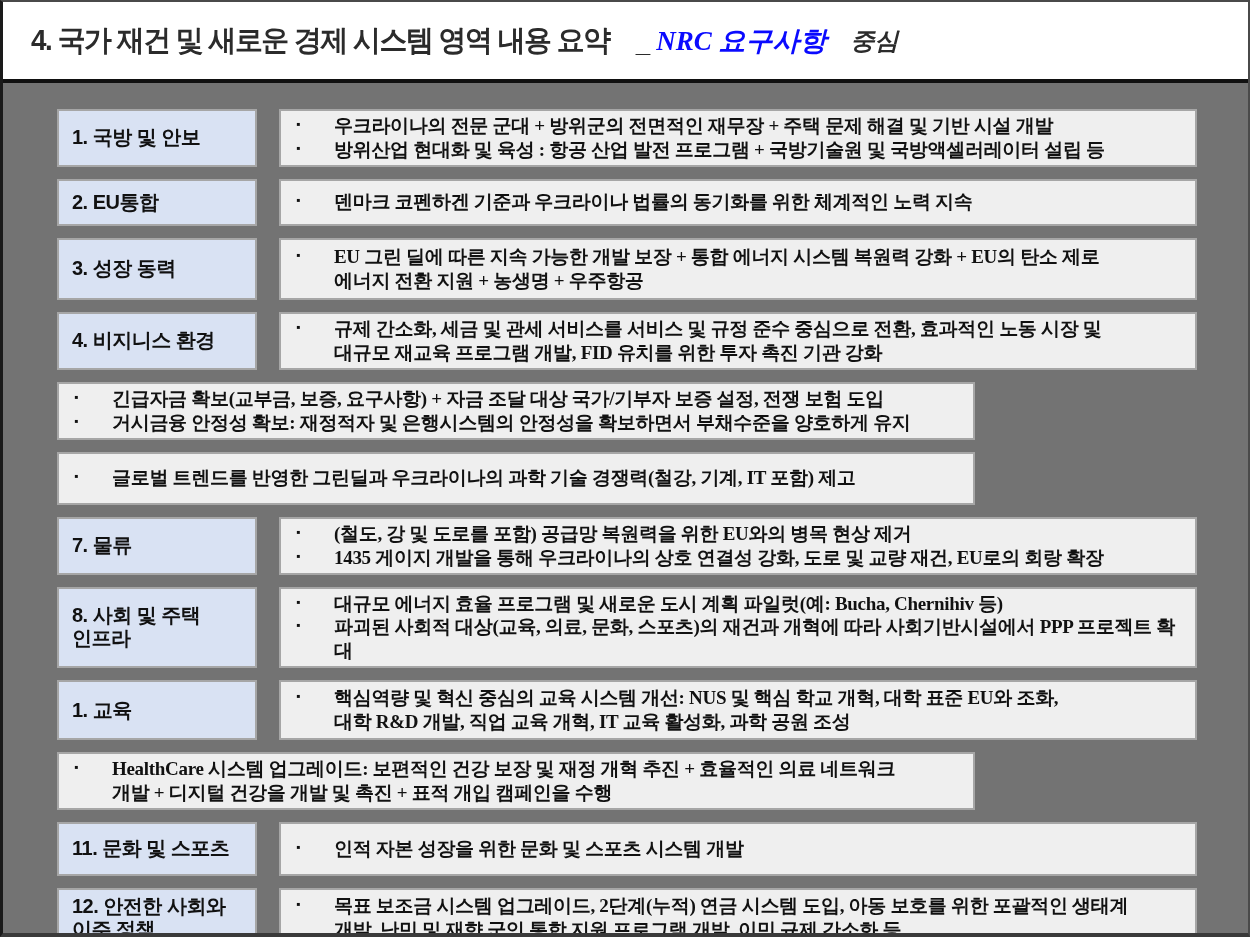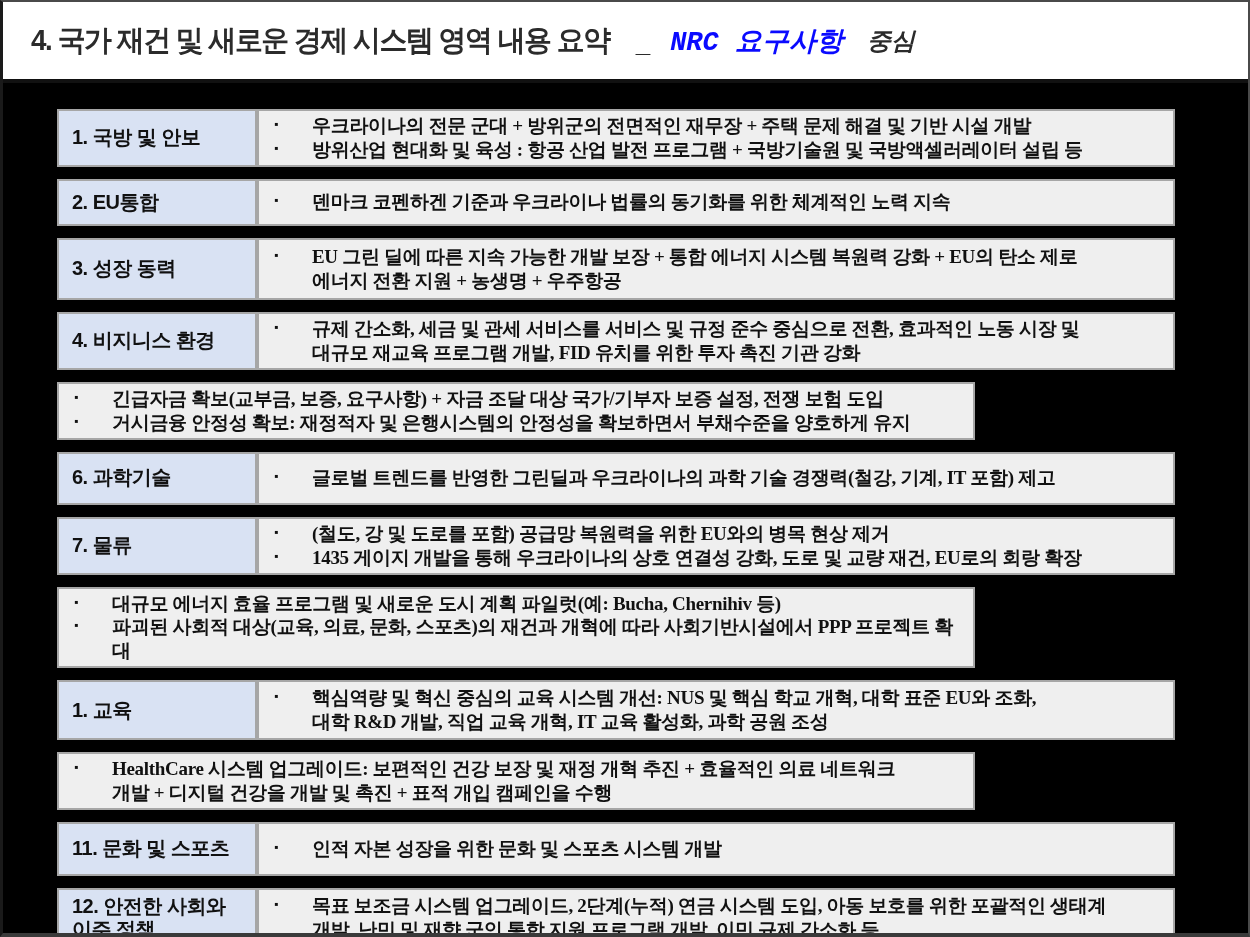--- a/index.html
+++ b/index.html
@@ -1,49 +1,49 @@
 <!DOCTYPE html>
 <html lang="ko"><head>
 <meta charset="utf-8">
 <title>Slide</title>
 <style>
   html,body{margin:0;padding:0;background:#fff;}
   .page{
-    width:1250px;height:937px;background:#000000;position:relative;
+    width:1250px;height:937px;background:#737373;position:relative;
     box-sizing:border-box;overflow:hidden;
     border-top:2px solid #4a4a4a;
     border-left:3px solid #1a1a1a;
     border-right:2px solid #4a4a4a;
     border-bottom:4px solid #3a3a3a;
     font-family:"Liberation Sans","DejaVu Sans",sans-serif;
   }
   .title-bar{
     height:81px;display:flex;align-items:center;
     padding-left:28px;border-bottom:4px solid #111;box-sizing:border-box;
     background:#fff;
   }
   .title-main{
     font-weight:800;font-size:29px;color:#2b2b2b;letter-spacing:-1.5px;
     transform:scaleX(0.96);transform-origin:left center;white-space:nowrap;
   }
   .title-sep{
     font-weight:800;font-size:26px;color:#2b2b2b;margin:6px 4px 0 2px;
   }
   .title-nrc{
-    font-family:Liberation Mono, monospace;
+    font-family:Liberation Serif, serif;
     font-style:italic;font-weight:700;font-size:27px;color:var(--highlight-blue,#0a0aff);
-    margin-left:16px;white-space:nowrap;
+    margin-left:2px;white-space:nowrap;
   }
   .title-suffix{
     font-family:"Liberation Serif","DejaVu Serif",serif;
     font-style:italic;font-weight:700;font-size:24px;color:#2b2b2b;
     margin-left:24px;white-space:nowrap;
   }
   .rows{padding:26px 0 0 54px;}
-  .row{display:flex;margin-bottom:12px;min-height:53px;align-items:stretch;}
+  .row{display:flex;gap:22px;margin-bottom:12px;min-height:53px;align-items:stretch;}
   .row:nth-child(1){min-height:57px}
   .row:nth-child(2){min-height:47px}
   .row:nth-child(3){min-height:62px}
   .row:nth-child(4){min-height:53px}
   .row:nth-child(5){min-height:54px}
   .row:nth-child(6){min-height:53px}
   .row:nth-child(7){min-height:57px}
   .row:nth-child(8){min-height:54px}
   .row:nth-child(9){min-height:60px}
   .row:nth-child(10){min-height:54px}
@@ -135,21 +135,20 @@
             <span class="marker">▪</span>
             <span class="text">긴급자금 확보(교부금, 보증, 요구사항) + 자금 조달 대상 국가/기부자 보증 설정, 전쟁 보험 도입</span>
           </div>
           <div class="bullet">
             <span class="marker">▪</span>
             <span class="text">거시금융 안정성 확보: 재정적자 및 은행시스템의 안정성을 확보하면서 부채수준을 양호하게 유지</span>
           </div>
         </div>
       </div>
       <div class="row">
-        <div class="label-box">6. 과학기술</div>
         <div class="content-box">
           <div class="bullet">
             <span class="marker">▪</span>
             <span class="text">글로벌 트렌드를 반영한 그린딜과 우크라이나의 과학 기술 경쟁력(철강, 기계, IT 포함) 제고</span>
           </div>
         </div>
       </div>
       <div class="row">
         <div class="label-box">7. 물류</div>
         <div class="content-box">
@@ -157,20 +156,22 @@
             <span class="marker">▪</span>
             <span class="text">(철도, 강 및 도로를 포함) 공급망 복원력을 위한 EU와의 병목 현상 제거</span>
           </div>
           <div class="bullet">
             <span class="marker">▪</span>
             <span class="text">1435 게이지 개발을 통해 우크라이나의 상호 연결성 강화, 도로 및 교량 재건, EU로의 회랑 확장</span>
           </div>
         </div>
       </div>
       <div class="row">
+        <div class="label-box">8. 사회 및 주택
+인프라</div>
         <div class="content-box">
           <div class="bullet">
             <span class="marker">▪</span>
             <span class="text">대규모 에너지 효율 프로그램 및 새로운 도시 계획 파일럿(예: Bucha, Chernihiv 등)</span>
           </div>
           <div class="bullet">
             <span class="marker">▪</span>
             <span class="text">파괴된 사회적 대상(교육, 의료, 문화, 스포츠)의 재건과 개혁에 따라 사회기반시설에서 PPP 프로젝트 확대</span>
           </div>
         </div>

